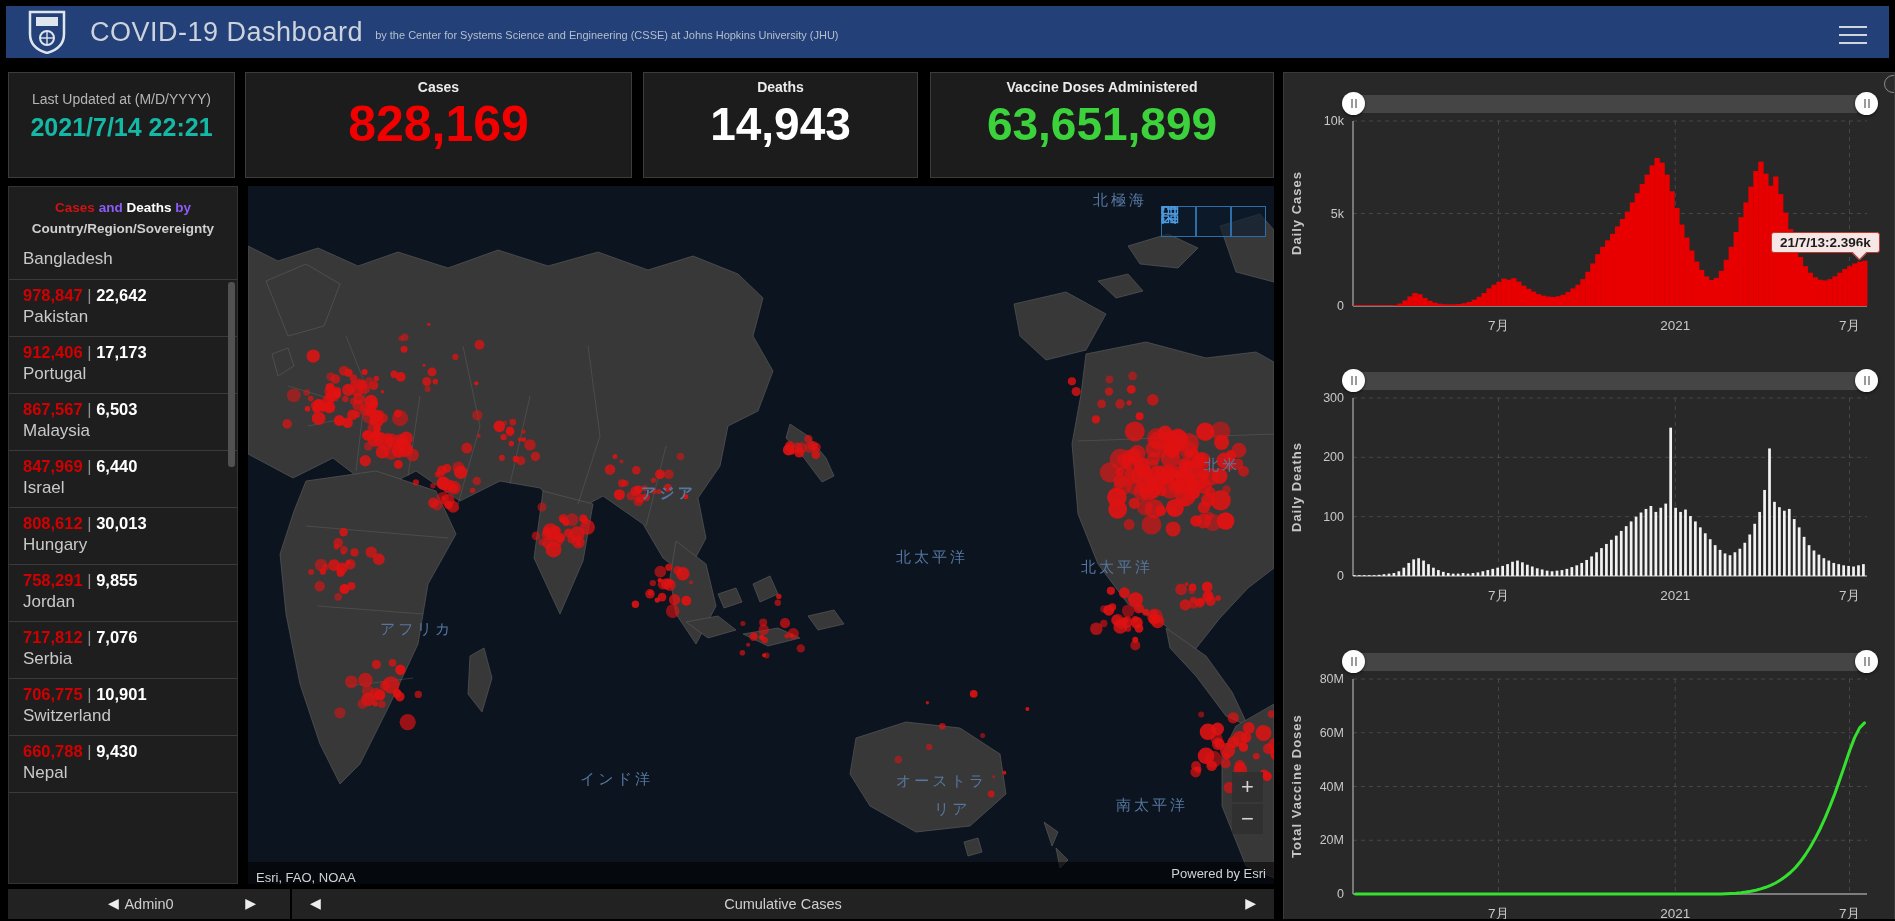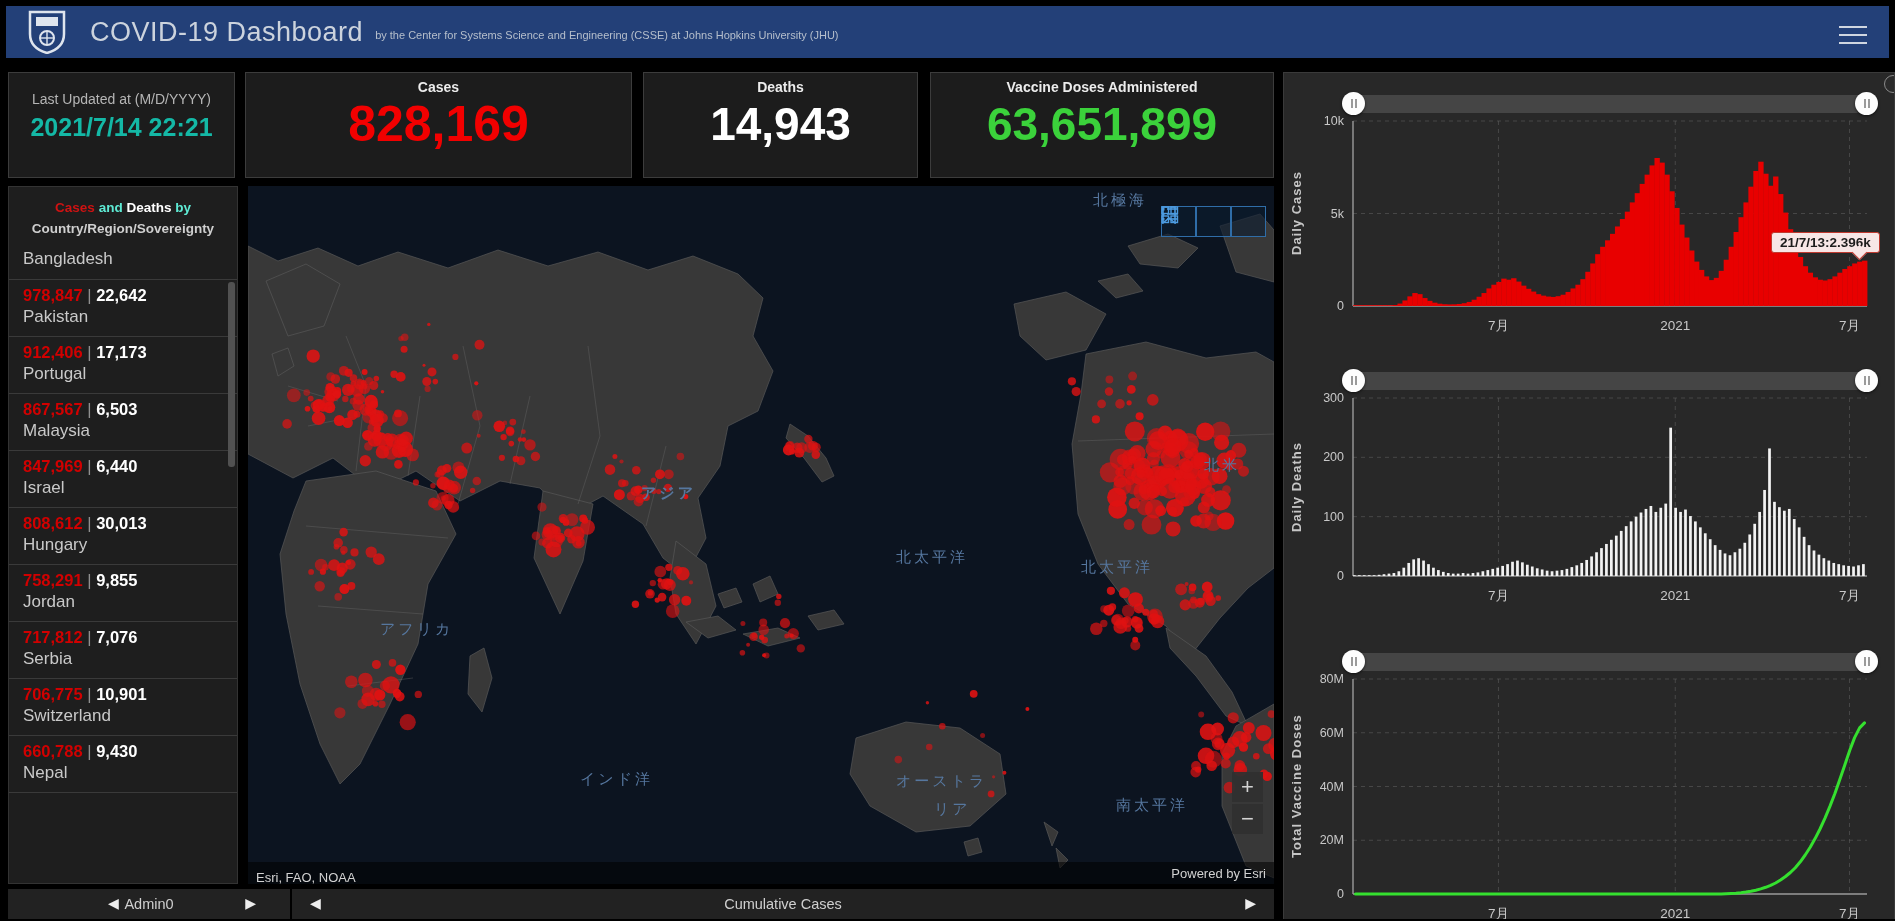--- a/index.html
+++ b/index.html
@@ -26,21 +26,21 @@
   #p-cases .big{font-size:50px;font-weight:bold;color:#f20000;line-height:58px;}
   #p-deaths{left:643px;width:275px;}
   #p-deaths .big{font-size:46px;font-weight:bold;color:#fff;line-height:58px;}
   #p-vacc{left:930px;width:344px;}
   #p-vacc .big{font-size:46px;font-weight:bold;color:#3bd23b;line-height:58px;}
 
   
   #sidebar{position:absolute;left:8px;top:186px;width:230px;height:698px;background:#1e1e1e;
            border:1px solid #333;box-sizing:border-box;overflow:hidden;}
   #sb-title{padding-top:10px;text-align:center;font-size:13.5px;font-weight:bold;line-height:21px;}
-  .sb-red{color:#cf1212;} .sb-gray{color:#5eead4;text-align:center;} .sb-white{color:#fff;} 
+  .sb-red{color:#cf1212;} .sb-gray{color:#8b5cf6;text-align:center;} .sb-white{color:#fff;} 
   #sb-title2{color:#cfcfcf;}
   #sb-list{position:absolute;left:0;top:58px;right:0;bottom:0;overflow:hidden;}
   .srow{position:relative;padding:6px 0 6px 14px;border-bottom:1px solid #3a3a3a;min-height:44px;}
   .srow .nums{font-size:16.5px;font-weight:bold;}
   .srow .c{color:#d10000;} .srow .sep{color:#8f8f8f;font-weight:normal;} .srow .d{color:#fff;}
   .srow .country{font-size:17px;color:#c9c9c9;margin-top:2px;}
   .srow.selected{background:#282828;border-left:6px solid #3c93d8;padding-left:8px;}
   .srow.partial{min-height:26px;padding-top:2px;}
   #sb-scroll{position:absolute;right:2px;top:95px;width:7px;height:185px;background:#515151;border-radius:3px;}
 

